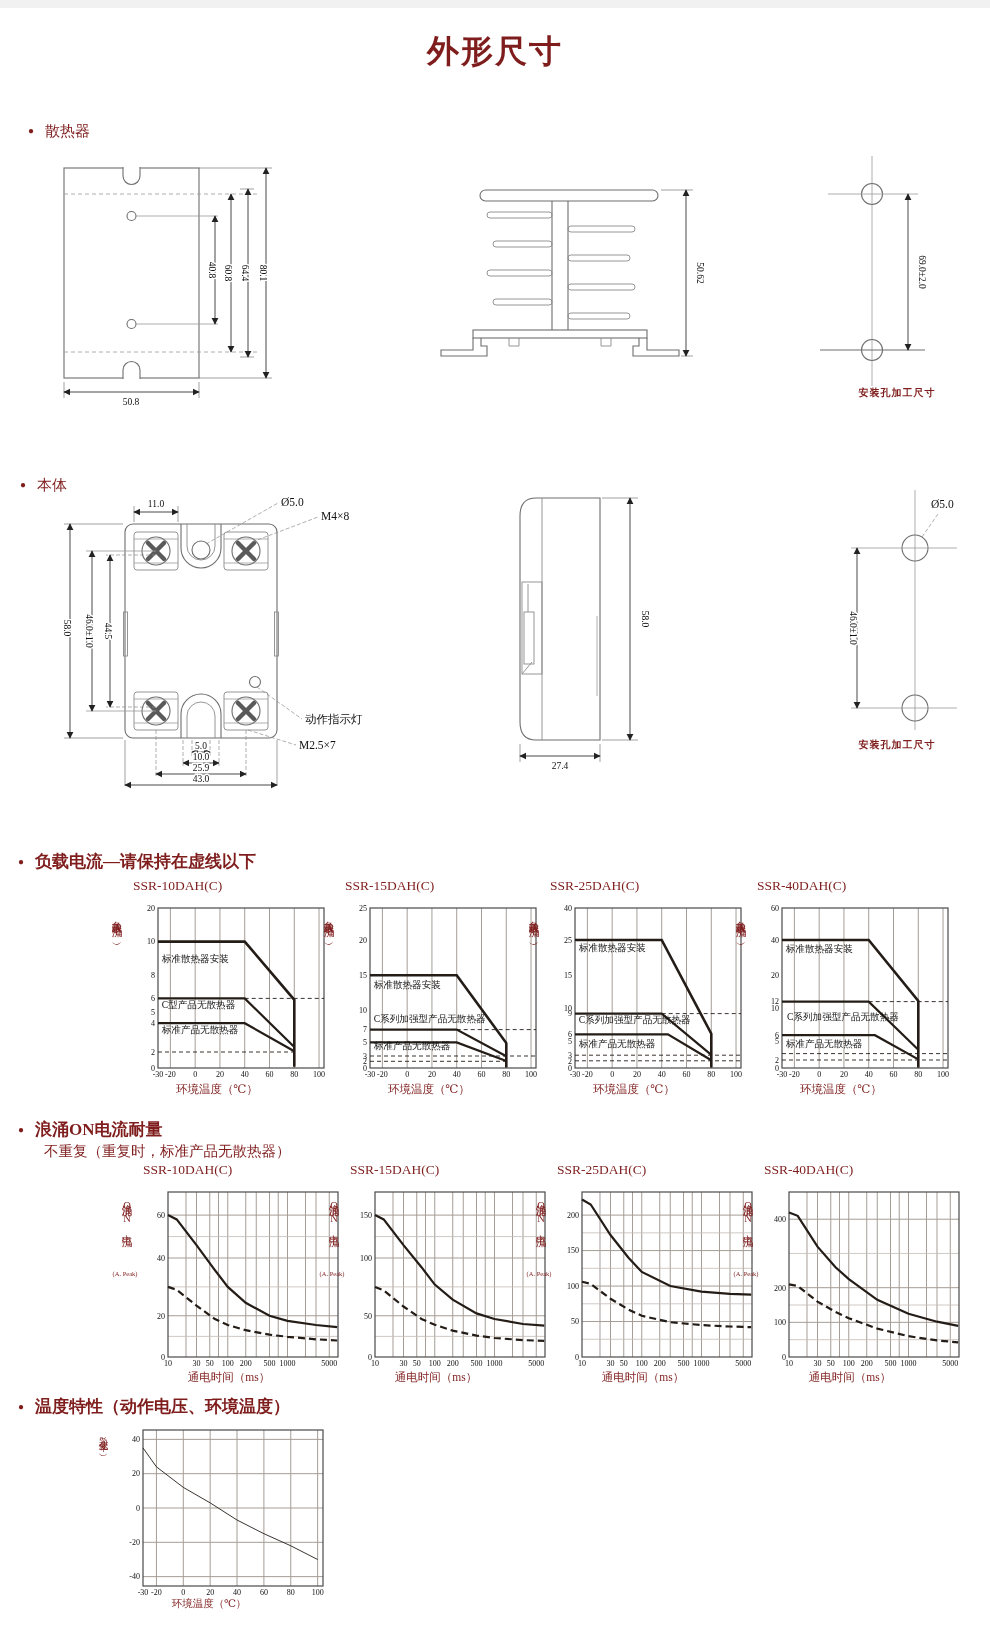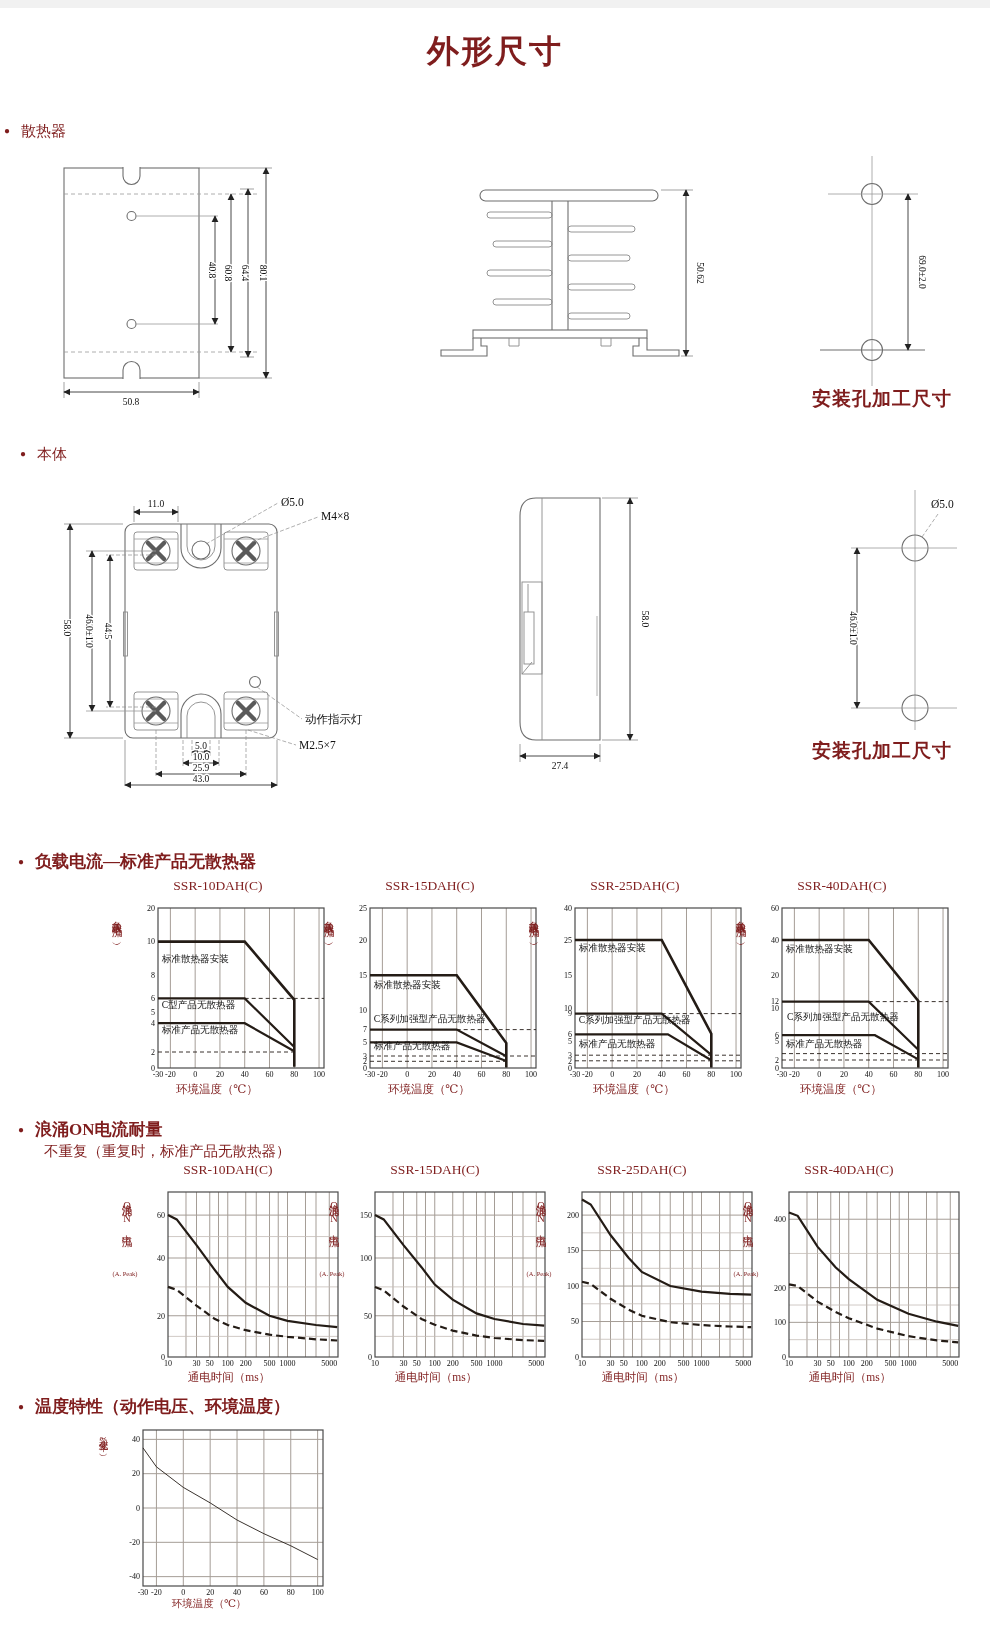--- a/index.html
+++ b/index.html
@@ -6,56 +6,56 @@
   #page{position:relative;width:990px;height:1625px;background:#fff;overflow:hidden;
         font-family:"Liberation Serif","DejaVu Serif",serif;color:#7f1d1d;}
   .abs{position:absolute;}
   .topstrip{left:0;top:0;width:990px;height:8px;background:#f1f1f1;}
   .main-title{left:0;top:30px;width:990px;text-align:center;font-size:32px;font-weight:bold;
               font-family:"Liberation Sans","DejaVu Sans",sans-serif;letter-spacing:2px;}
   .sec-s{font-size:15px;}
   .sec-h{font-size:17px;font-weight:bold;}
   .sec-note{font-size:14.5px;}
   .bullet{font-size:10px;vertical-align:2px;margin-right:11px;}
-  .caption{width:170px;font-size:19px;font-weight:bold;letter-spacing:1px;}
+  .caption{width:170px;text-align:center;font-size:10px;font-weight:bold;letter-spacing:1px;}
   
   .ol{fill:none;stroke:#6e6e6e;stroke-width:1.1;}
   .ol2{fill:none;stroke:#8a8a8a;stroke-width:0.9;}
   .thin{stroke:#9a9a9a;stroke-width:0.8;fill:none;}
   .dash{stroke:#9b9b9b;stroke-width:0.8;stroke-dasharray:4 3;fill:none;}
   .dim{stroke:#333;stroke-width:0.9;fill:none;}
   .ext{stroke:#7a7a7a;stroke-width:0.7;fill:none;}
   .lead{stroke:#8c8c8c;stroke-width:0.7;stroke-dasharray:4 2;fill:none;}
   .notch{fill:#fff;stroke:#6e6e6e;stroke-width:1.1;}
   .xgl{stroke:#5a5a5a;stroke-width:4.5;stroke-linecap:round;}
   .dtxt{font-size:9.5px;fill:#111;text-anchor:middle;paint-order:stroke;stroke:#fff;stroke-width:3px;
         font-family:"Liberation Serif","DejaVu Serif",serif;}
   .ctxt{font-size:11.5px;fill:#111;font-family:"Liberation Serif","DejaVu Serif",serif;}
   
   .cell{position:absolute;width:212px;height:235px;}
-  .c-title{margin-left:38px;width:170px;text-align:center;font-size:13.5px;}
+  .c-title{margin-left:38px;width:170px;font-size:13.5px;}
   .c-ylab{position:absolute;left:16px;top:34px;writing-mode:vertical-rl;text-orientation:upright;
           font-size:10.5px;line-height:1;letter-spacing:2px;}
   .c-unit{position:absolute;left:2px;width:36px;text-align:center;font-size:6.5px;}
   .c-plot{position:absolute;left:38px;top:30px;padding-left:25px;}
   .c-xlab{position:absolute;left:38px;font-size:11.5px;text-align:center;}
   .tick{font-size:8px;fill:#111;font-family:"Liberation Serif","DejaVu Serif",serif;}
   .ann{font-size:9.6px;fill:#131313;font-family:"Liberation Serif","DejaVu Serif",serif;}
   .grid{stroke:#a59d96;stroke-width:1;}
   .gridm{stroke:#c4bdb6;stroke-width:0.8;}
   .frame{fill:none;stroke:#4a4a4a;stroke-width:1.2;}
 </style>
 </head>
 <body>
 
 <div id="page">
   <div class="abs topstrip"></div>
   <div class="abs main-title">外形尺寸</div>
 
-  <div class="abs sec-s" style="left:4px;top:122px;">
+  <div class="abs sec-s" style="left:28px;top:122px;">
     <span class="bullet">●</span><span>散热器</span>
   </div>
 
   <svg class="abs drw" style="left:52px;top:156px;" width="260" height="252" viewBox="0 0 260 252">
       <defs>
         <marker id="ar0" viewBox="0 0 10 10" refX="9" refY="5" markerWidth="8" markerHeight="8" orient="auto-start-reverse">
           <path d="M0,0 L10,5 L0,10 z" fill="#222"></path>
         </marker>
       </defs>
     <rect class="ol" x="12" y="12" width="135" height="210"></rect>
@@ -122,21 +122,21 @@
     <line class="thin" x1="72" y1="4" x2="72" y2="234"></line>
     <circle class="ol" cx="72" cy="42" r="10.5"></circle>
     <line class="thin" x1="28" y1="42" x2="118" y2="42"></line>
     <circle class="ol" cx="72" cy="198" r="10.5"></circle>
     <line class="ol" x1="20" y1="198" x2="125" y2="198"></line>
     <line class="dim dar" x1="108" y1="42" x2="108" y2="198" marker-start="url(#ar2)" marker-end="url(#ar2)"></line>
     <text class="dtxt" x="119" y="120" transform="rotate(90 119 120)">69.0±2.0</text>
   </svg>
   <div class="abs caption" style="left:812px;top:386px;">安装孔加工尺寸</div>
 
-  <div class="abs sec-s" style="left:20px;top:445px;">
+  <div class="abs sec-s" style="left:20px;top:476px;">
     <span class="bullet">●</span><span>本体</span>
   </div>
 
   <svg class="abs drw" style="left:50px;top:476px;" width="370" height="315" viewBox="0 0 370 315">
       <defs>
         <marker id="ar3" viewBox="0 0 10 10" refX="9" refY="5" markerWidth="8" markerHeight="8" orient="auto-start-reverse">
           <path d="M0,0 L10,5 L0,10 z" fill="#222"></path>
         </marker>
       </defs>
     <rect class="ol" x="75" y="48" width="152" height="214" rx="8"></rect>
@@ -249,21 +249,21 @@
     <circle class="ol" cx="110" cy="224" r="13"></circle>
     <line class="thin" x1="46" y1="224" x2="152" y2="224"></line>
     <path class="lead" d="M117,53 L133,30"></path>
     <text class="ctxt" x="126" y="24">Ø5.0</text>
     <line class="dim dar" x1="52" y1="64" x2="52" y2="224" marker-start="url(#ar5)" marker-end="url(#ar5)"></line>
     <text class="dtxt" x="45" y="144" transform="rotate(90 45 144)">46.0±1.0</text>
   </svg>
   <div class="abs caption" style="left:812px;top:738px;">安装孔加工尺寸</div>
 
   <div class="abs sec-h" style="left:18px;top:850px;">
-    <span class="bullet">●</span><span>负载电流—标准产品无散热器</span>
+    <span class="bullet">●</span><span>负载电流—请保持在虚线以下</span>
   </div>
 
   <div class="cell" style="left:95px;top:878px;">
     <div class="c-title">SSR-10DAH(C)</div>
     <div class="c-ylab"><span>负载电流</span><span>（A）</span></div>
     <div class="c-plot"><svg width="166" height="160" style="overflow: visible;">
           <line x1="12.388059701492537" y1="0" x2="12.388059701492537" y2="160" class="grid"></line>
           <line x1="37.16417910447761" y1="0" x2="37.16417910447761" y2="160" class="grid"></line>
           <line x1="61.94029850746269" y1="0" x2="61.94029850746269" y2="160" class="grid"></line>
           <line x1="86.71641791044776" y1="0" x2="86.71641791044776" y2="160" class="grid"></line>

